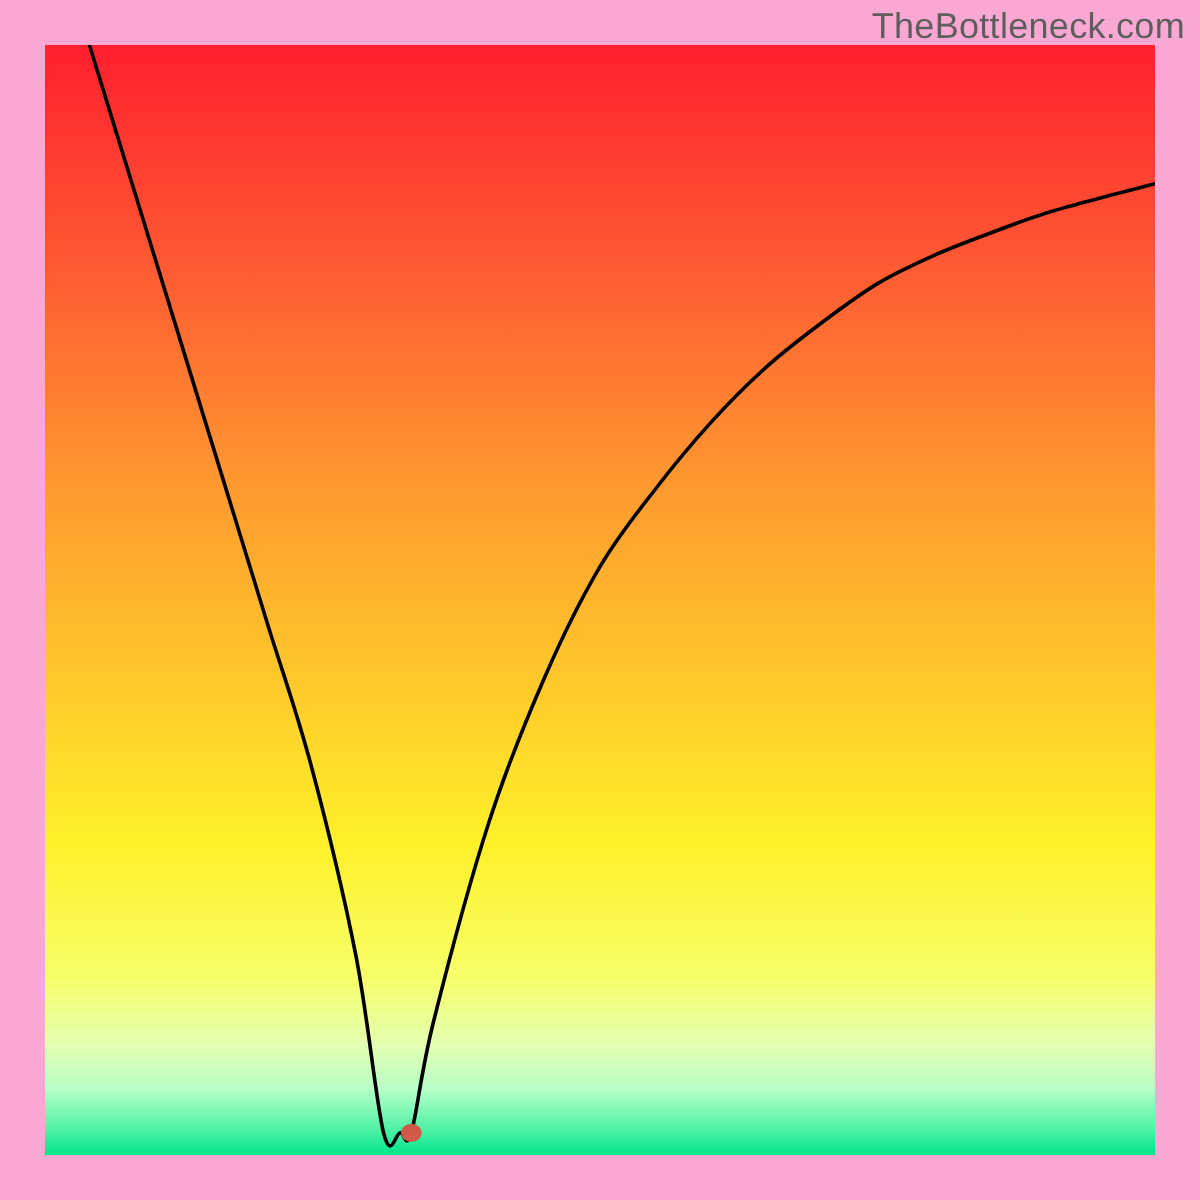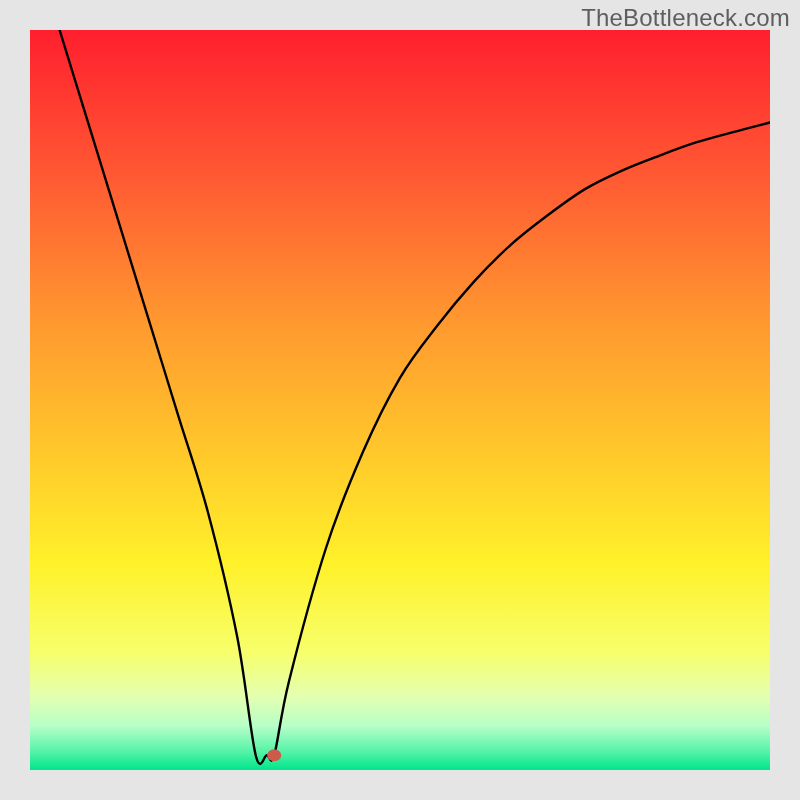--- a/index.html
+++ b/index.html
@@ -8,21 +8,21 @@
     width: 800px;
     height: 800px;
     background: #000;
     font-family: Arial, Helvetica, sans-serif;
     overflow: hidden;
   }
   .frame {
     position: relative;
     width: 800px;
     height: 800px;
-    background: #e5e5e5;
+    background: #f9a8d4;
   }
   .watermark {
     position: absolute;
     top: 4px;
     right: 10px;
     color: #5e5e5e;
     font-size: 24px;
     font-weight: 500;
     letter-spacing: 0.2px;
   }

